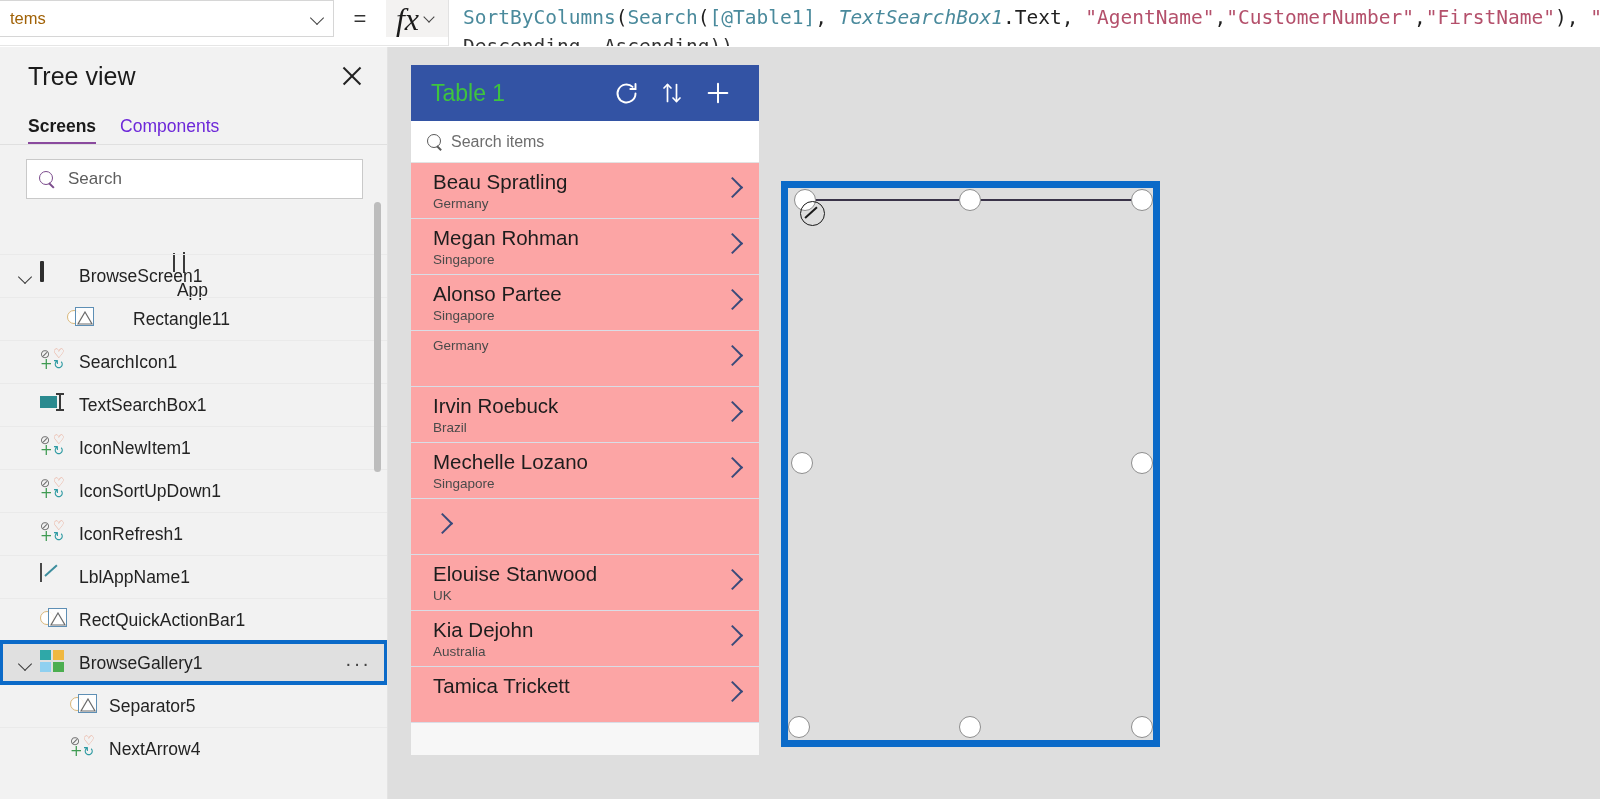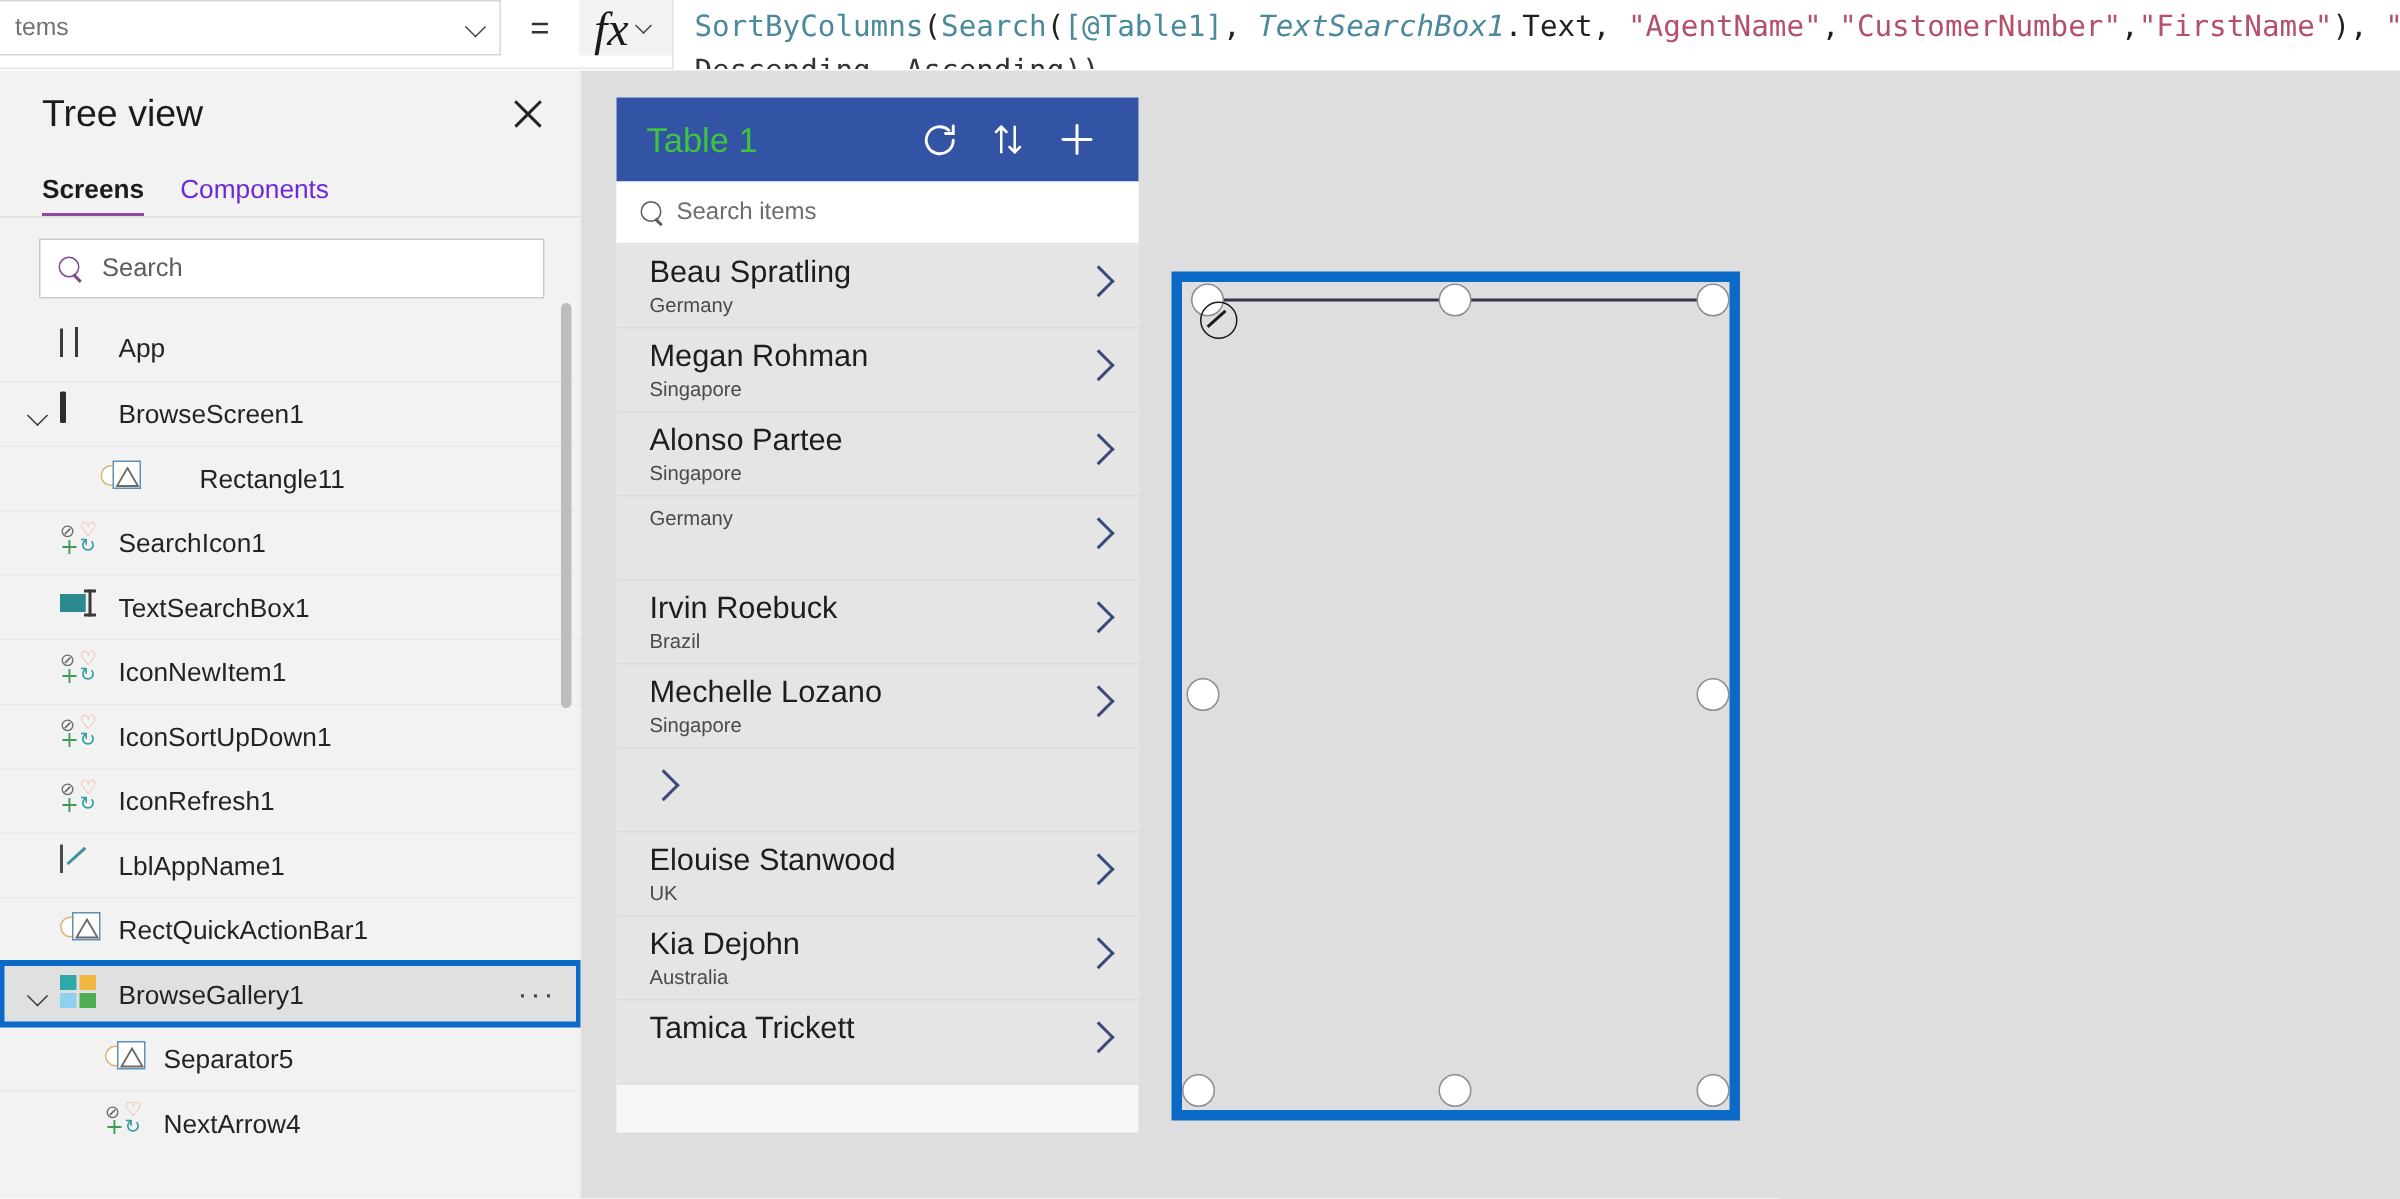--- a/index.html
+++ b/index.html
@@ -33,21 +33,21 @@
     margin-left: -1px;
     border: 1px solid #d6d6d6;
     background: #fff;
     display: flex;
     align-items: center;
     padding: 0 8px 0 10px;
   }
   .prop-select .prop-text {
     flex: 1;
     font-size: 16.5px;
-    color: #737373;
+    color: #a16207;
     white-space: nowrap;
     overflow: hidden;
     line-height: 35px;
   }
   .chev {
     width: 14px; height: 14px;
     flex: 0 0 auto;
     position: relative;
   }
   .chev::after {
@@ -450,21 +450,21 @@
     background: #5a5a5a;
     transform: rotate(45deg);
     transform-origin: left center;
   }
   .app-searchbar .ph {
     font-size: 16px;
     color: #6d6d6d;
   }
 
   .gallery-list {
-    background: #e5e5e5;
+    background: #fca5a5;
   }
   .g-item {
     height: 56px;
     padding: 5px 14px 0 22px;
     display: flex;
     align-items: flex-start;
     border-bottom: 1px solid #d9dde6;
     position: relative;
     cursor: pointer;
   }
@@ -580,21 +580,21 @@
     </div>
 
     <div class="tv-search-wrap">
       <div class="tv-search">
         <span class="mag-icon"></span>
         <input type="text" placeholder="Search" style="">
       </div>
     </div>
 
     <div class="tv-list" id="tv-list">
-        <div class="tv-row no-border" style="padding-left: 14px;">
+        <div class="tv-row no-border" style="padding-left: 14px; flex-direction: column;">
           <span class="twisty"></span>
           <span class="ico"><span class="ico-app"></span></span>
           <span class="lbl">App</span>
         </div>
         <div class="tv-row" style="padding-left: 14px;">
           <span class="twisty open"></span>
           <span class="ico"><span class="ico-screen"></span></span>
           <span class="lbl">BrowseScreen1</span>
         </div>
         <div class="tv-row" style="padding-left: 14px; gap: 27px;">

